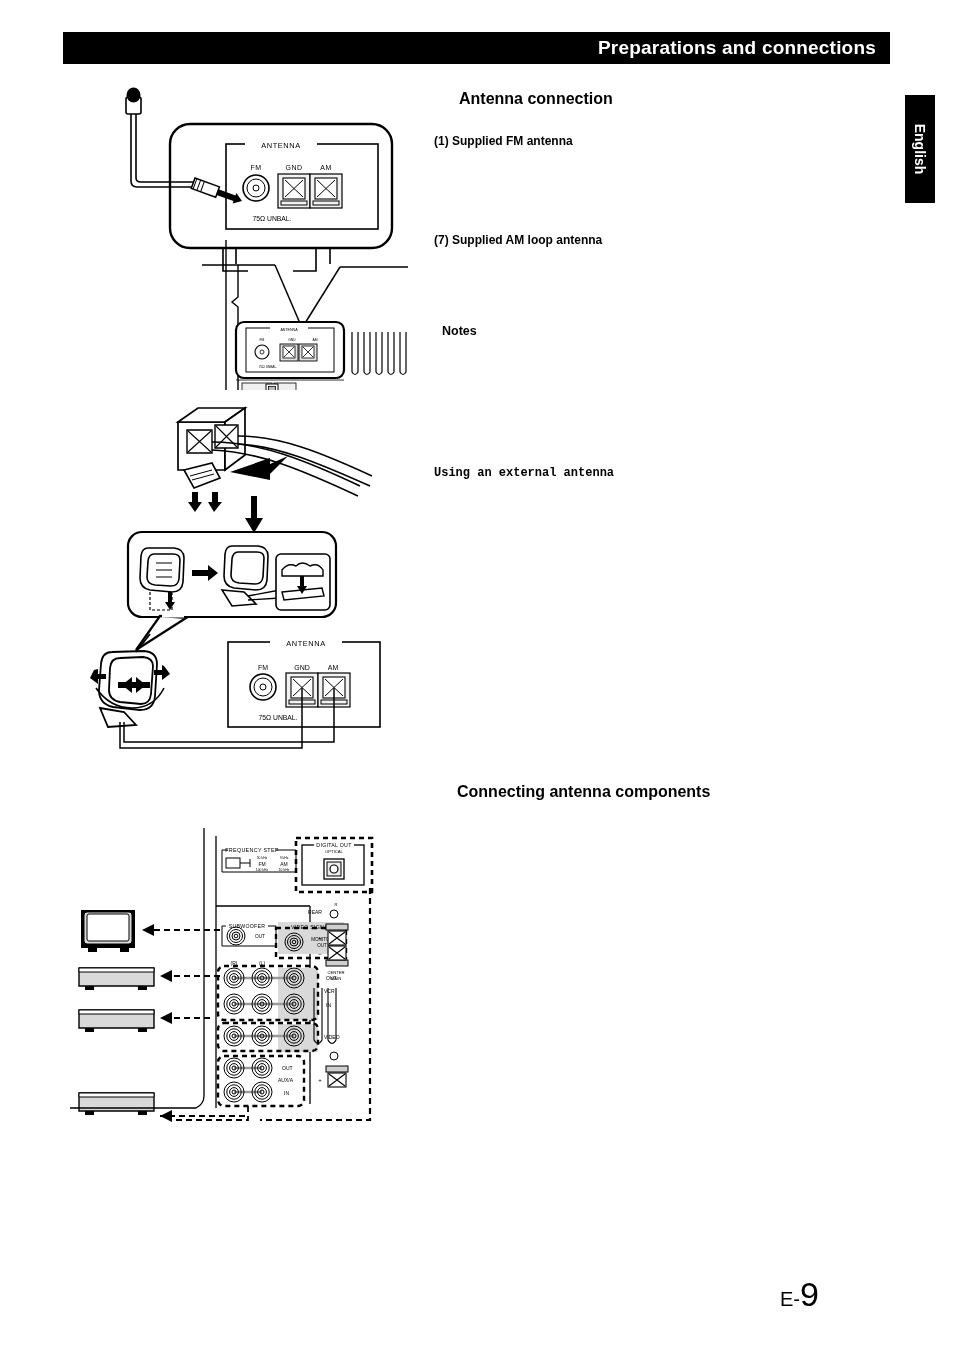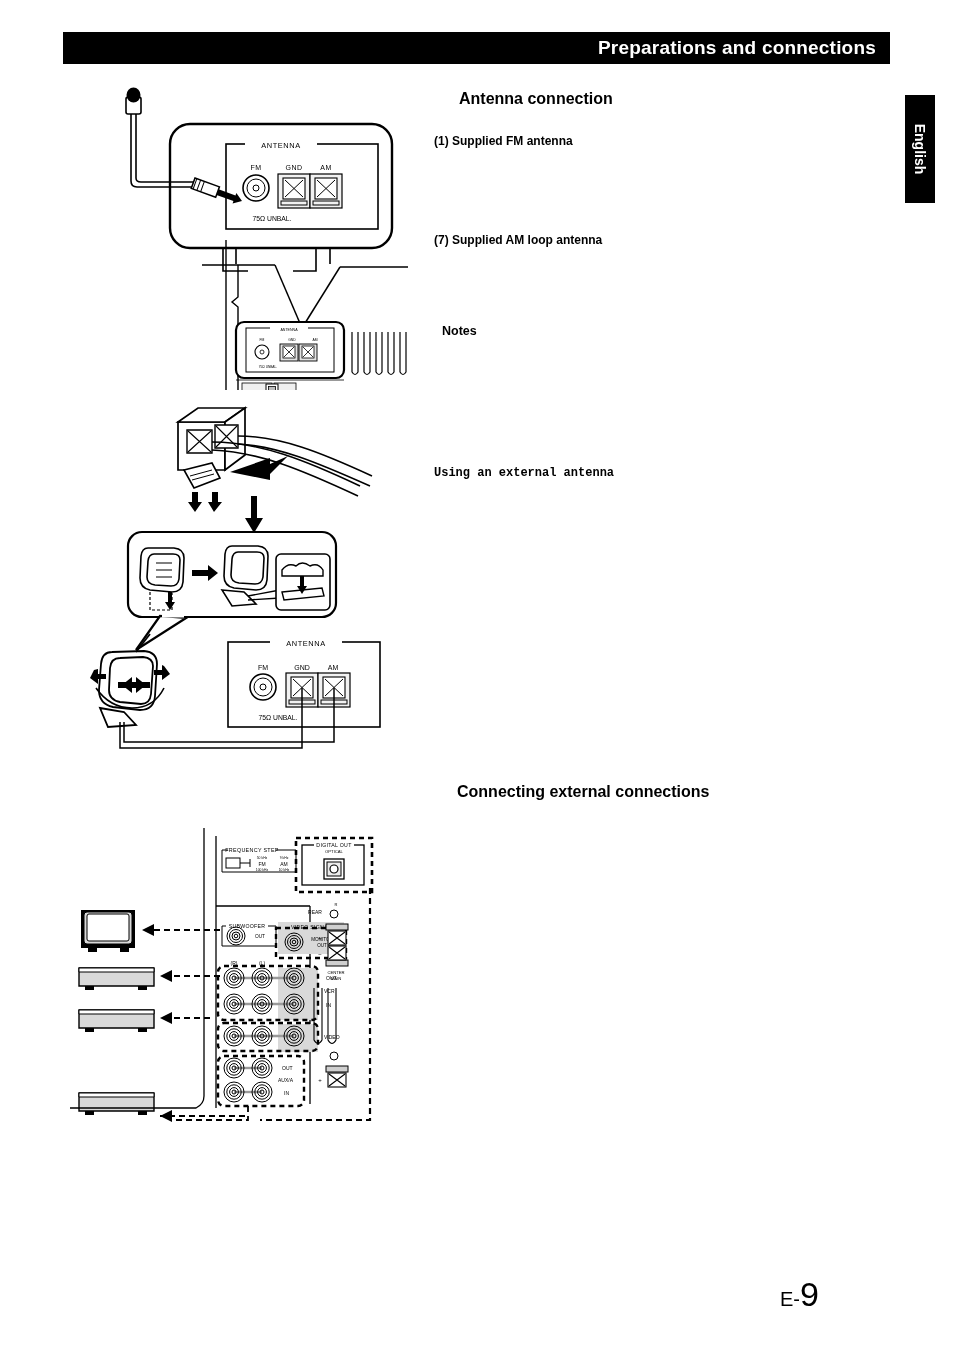--- a/index.html
+++ b/index.html
@@ -47,21 +47,21 @@
 
   <div class="side-tab">
     <span>English</span>
   </div>
 
   <div class="h-sec" id="hd-antenna">Antenna connection</div>
   <div class="h-sub" id="hd-fm">(1) Supplied FM antenna</div>
   <div class="h-sub" id="hd-am">(7) Supplied AM loop antenna</div>
   <div class="h-notes" id="hd-notes">Notes</div>
   <div class="h-sub" id="hd-ext">Using an external antenna</div>
-  <div class="h-sec" id="hd-conn">Connecting external connections</div>
+  <div class="h-sec" id="hd-conn">Connecting antenna components</div>
 
   <div class="fig" style="left:118px;top:86px;">
     <svg width="300" height="300" viewBox="0 0 300 300">
 
       <rect x="52" y="38" width="222" height="124" rx="20" ry="20" fill="#fff" stroke="#000" stroke-width="2.4"></rect>
 
       <rect x="108" y="58" width="152" height="85" fill="#fff" stroke="#000" stroke-width="1.6"></rect>
 
       <rect x="127" y="51" width="72" height="14" fill="#fff"></rect>
       <text x="163" y="62" font-size="7.4" text-anchor="middle" letter-spacing="0.6">ANTENNA</text>

